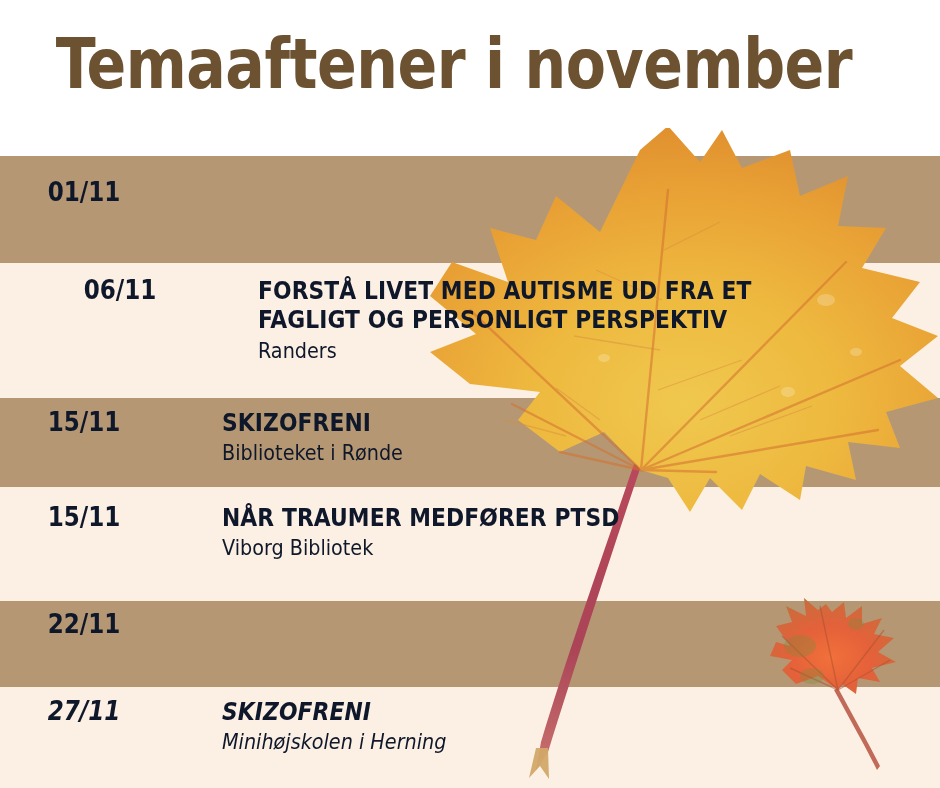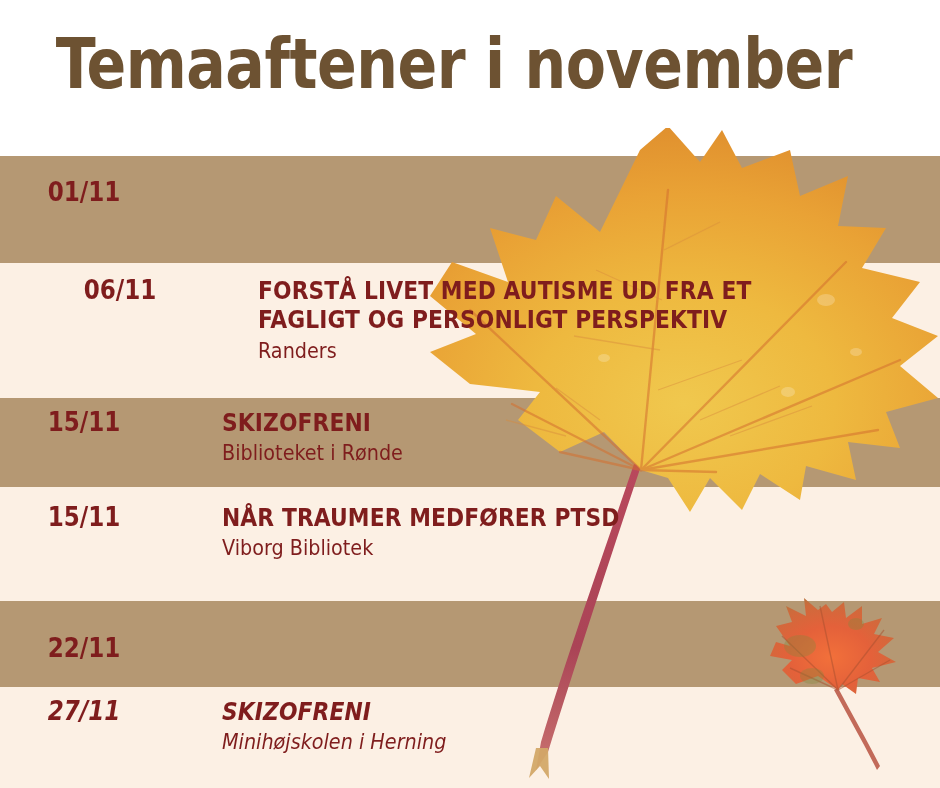--- a/index.html
+++ b/index.html
@@ -43,21 +43,21 @@
 
   
   .leaf-layer{position:absolute;left:0;top:0;width:940px;height:788px;z-index:3;pointer-events:none;}
 
   
   .rows{position:absolute;left:0;top:0;width:940px;height:788px;z-index:4;}
   .row{
     position:absolute;left:0;width:940px;
     display:flex;
     align-items:flex-start;
-    color:#7f1d1d;
+    color:#0f172a;
   }
   .date{
     width:168px;
     flex:0 0 168px;
     text-align:center;
     font-size:27px;
     font-weight:700;
     letter-spacing:0px;
     line-height:1.0;
     font-family:"DejaVu Sans Condensed","Liberation Sans Narrow","Liberation Sans",sans-serif;
@@ -82,21 +82,21 @@
     font-family:"DejaVu Sans Condensed","Liberation Sans Narrow","Liberation Sans",sans-serif;
     transform:scaleX(0.97);
     transform-origin:left top;
   }
 
   
   #row-0{top:178px;}
   #row-1{top:276px;padding-left:36px;}
   #row-2{top:408px;}
   #row-3{top:503px;}
-  #row-4{top:634px;}
+  #row-4{top:610px;}
   #row-5{top:697px;font-style:italic;}
 </style>
 </head>
 <body>
 
 <div id="poster">
 
   <div class="bands">
     <div class="band" style="top:0px;height:156px;background:#ffffff;"></div>
     <div class="band" style="top:156px;height:107px;background:#b59873;"></div>

